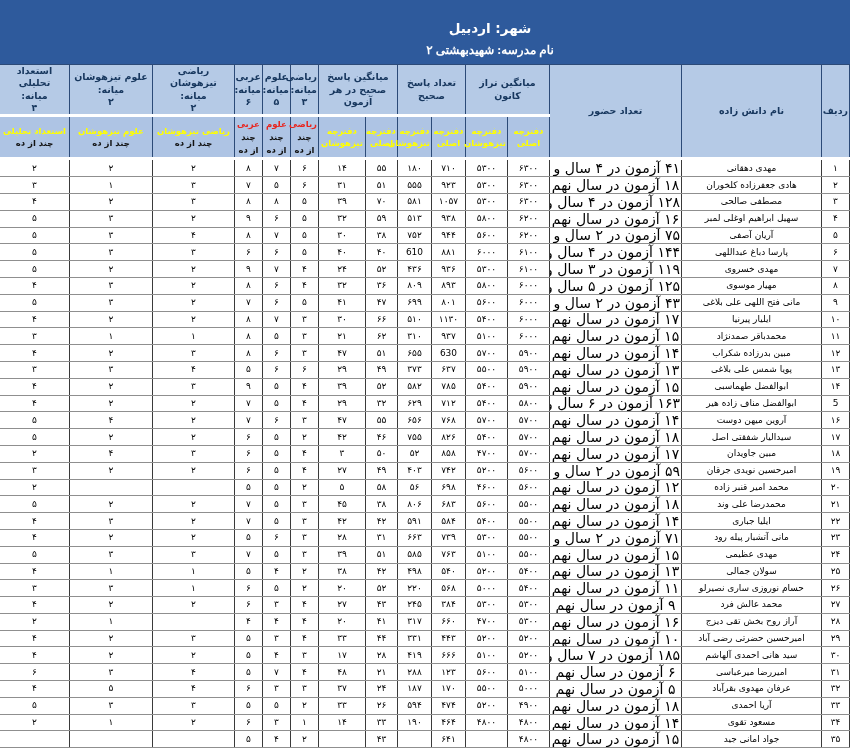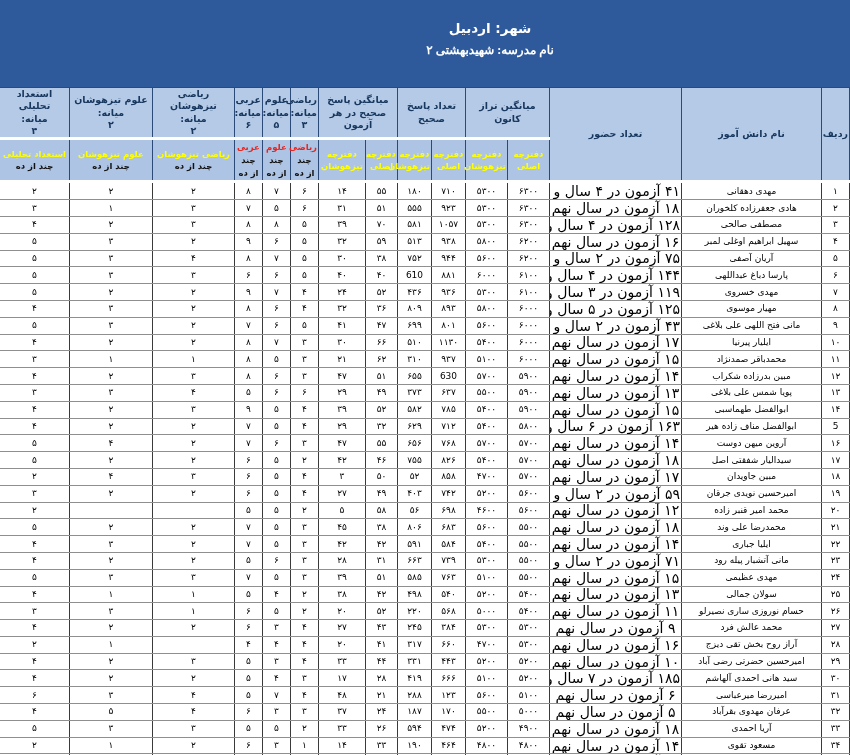--- a/index.html
+++ b/index.html
@@ -1,17 +1,17 @@
 <!DOCTYPE html>
 <html lang="fa" dir="rtl"><head>
 <meta charset="utf-8">
 <style>
   html,body{margin:0;padding:0;background:#ffffff;}
   body{width:850px;height:755px;font-family:"DejaVu Sans",sans-serif;overflow:hidden;}
-  .banner{height:87px;background:#2e5a9c;box-sizing:border-box;padding-top:20px;padding-left:130px;text-align:center;direction:rtl;}
+  .banner{height:64px;background:#2e5a9c;box-sizing:border-box;padding-top:20px;padding-left:130px;text-align:center;direction:rtl;}
   .banner .t1{color:#ffffff;font-weight:bold;font-size:13.5px;line-height:1.2;}
   .banner .t2{color:#ffffff;font-weight:bold;font-size:12px;line-height:1.2;margin-top:7px;font-family:Liberation Serif, serif;}
   table{width:850px;table-layout:fixed;border-collapse:collapse;direction:rtl;}
   thead th{background:#b5cae6;color:#17375e;border:1px solid #2c4a77;font-weight:bold;padding:0 1px;vertical-align:middle;text-align:center;}
   tr.group-row th{height:43px;font-size:9.5px;line-height:1.3;border-bottom:3px solid #ffffff;}
   tr.sub-row th{height:40px;font-size:8.5px;line-height:1.5;border-bottom:3px solid #ffffff;background:#aec4e4;}
   .y{color:#ffff00;}
   .r{color:#e8251f;}
   .k{color:#111111;}
   tbody td{height:15.8px;padding:0 1px;font-size:9px;line-height:1;text-align:center;vertical-align:middle;color:#000000;white-space:nowrap;overflow:hidden;
@@ -41,21 +41,21 @@
     <col style="width:28px">
       <col style="width:28px">
       <col style="width:28px">
     <col style="width:82px">
       <col style="width:83px">
       <col style="width:70px">
   </colgroup>
   <thead>
     <tr class="group-row">
       <th rowspan="2">ردیف</th>
-      <th rowspan="2">نام دانش آموز</th>
+      <th rowspan="2">نام دانش زاده</th>
       <th rowspan="2">تعداد حضور</th>
       <th colspan="2">میانگین تراز کانون</th>
       <th colspan="2">تعداد پاسخ صحیح</th>
       <th colspan="2">میانگین پاسخ صحیح در هر آزمون</th>
       <th><span>ریاضی</span><br><span>میانه:</span><br><span>۳</span></th>
       <th><span>علوم</span><br><span>میانه:</span><br><span>۵</span></th>
       <th><span>عربی</span><br><span>میانه:</span><br><span>۶</span></th>
       <th><span>ریاضی تیزهوشان</span><br><span>میانه:</span><br><span>۲</span></th>
       <th><span>علوم تیزهوشان</span><br><span>میانه:</span><br><span>۲</span></th>
       <th><span>استعداد تحلیلی</span><br><span>میانه:</span><br><span>۴</span></th>

